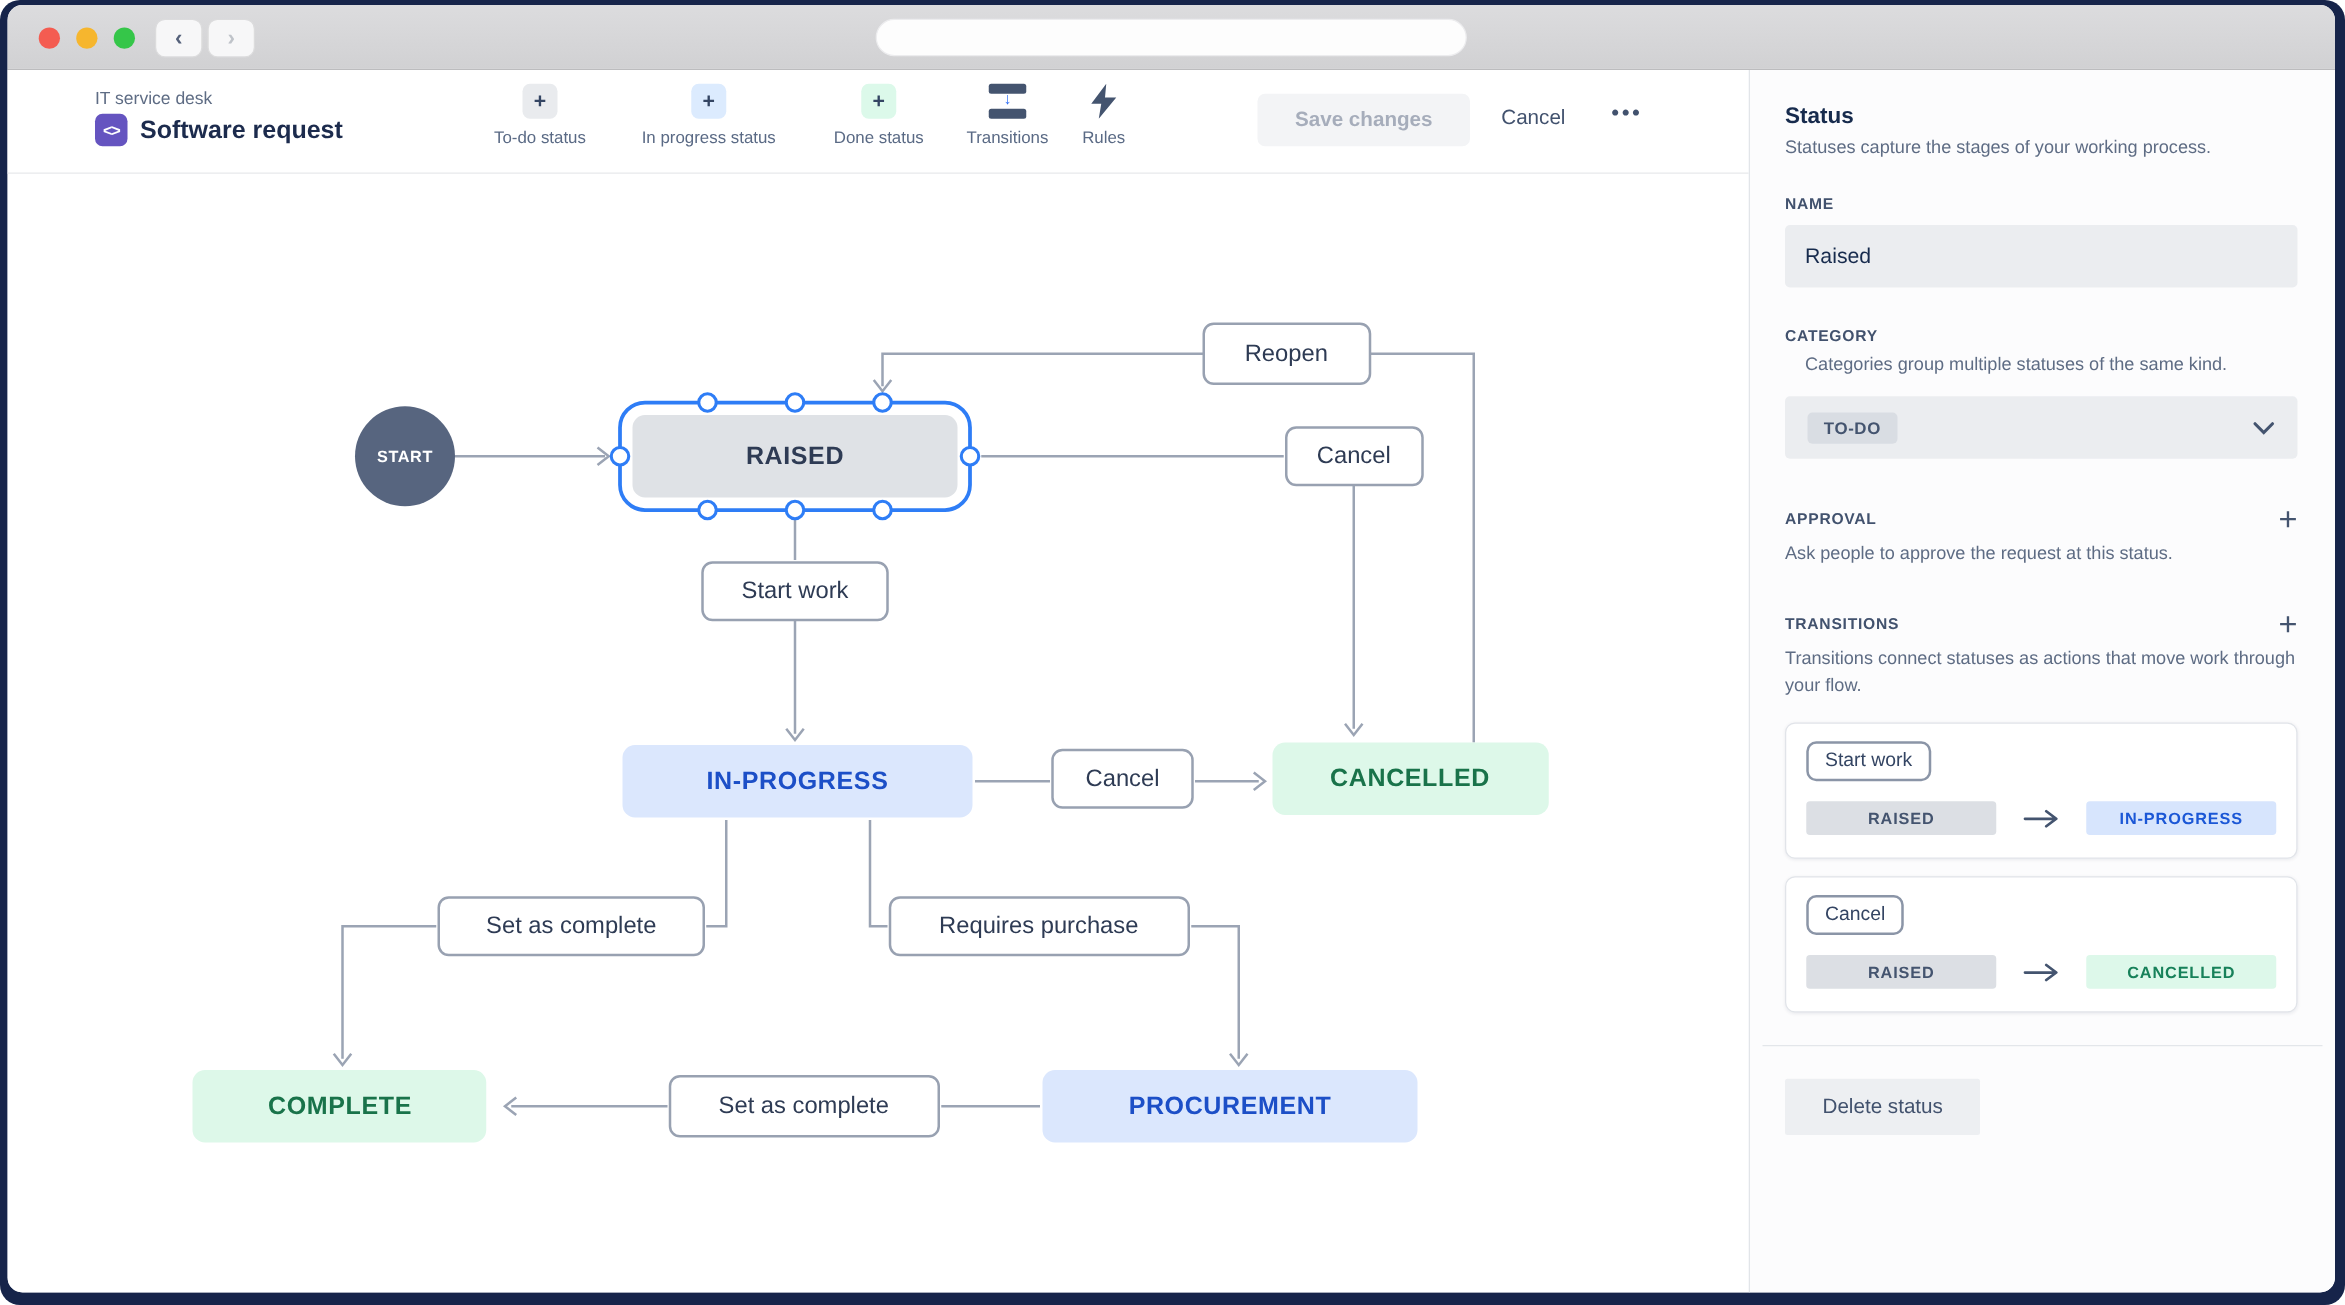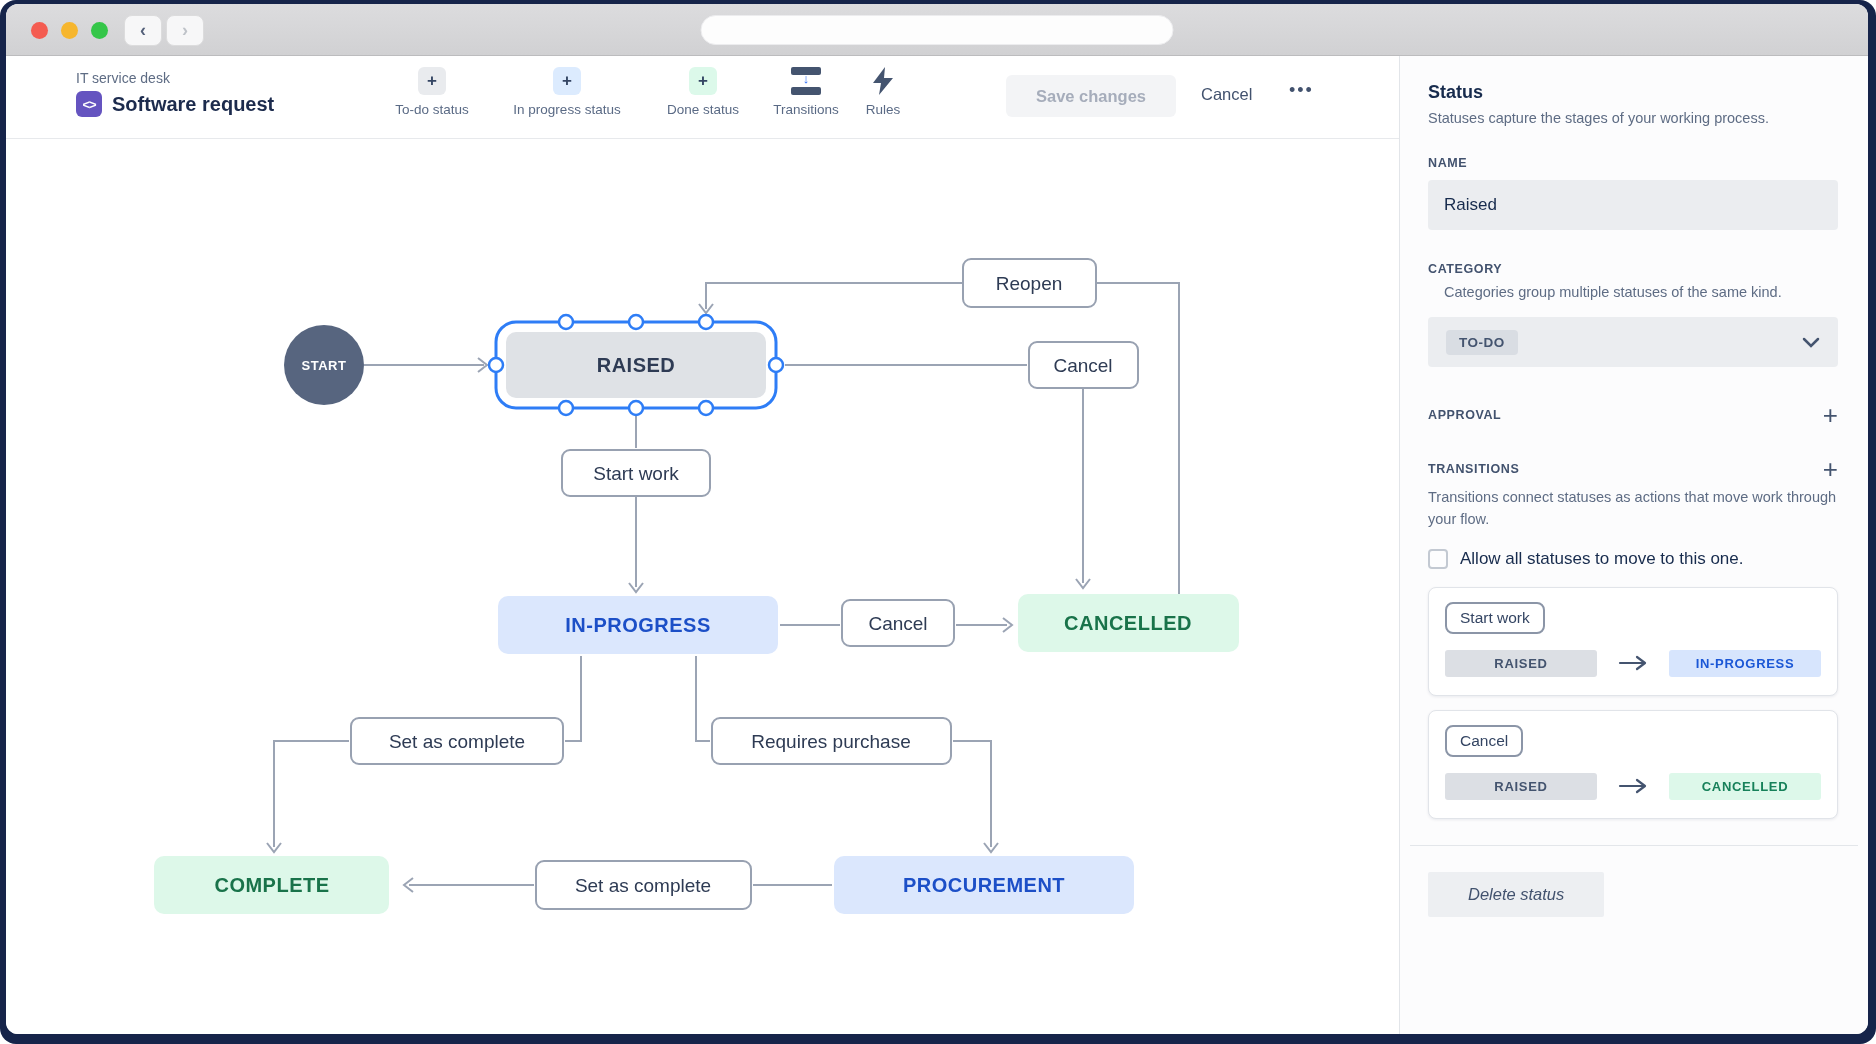--- a/index.html
+++ b/index.html
@@ -70,21 +70,21 @@
   .checkbox { width:20px; height:20px; border:2px solid #c3c9d2; border-radius:4px; background:#fdfdfe; margin-right:12px; flex:0 0 20px; }
   .check-label { font-size:17px; color:#172b4d; }
   .t-card { background:#fff; border:1px solid #e1e4e9; border-radius:8px; box-shadow:0 1px 3px rgba(9,30,66,0.08); padding:14px 16px 18px; margin-bottom:14px; }
   .t-action { display:inline-block; border:2px solid #8b95a7; border-radius:8px; padding:5px 13px; font-size:15.5px; color:#344563; background:#fff; margin-bottom:16px; cursor:pointer; }
   .t-flow { display:flex; align-items:center; justify-content:space-between; }
   .badge { width:152px; height:27px; display:flex; align-items:center; justify-content:center; font-size:13px; font-weight:bold; letter-spacing:0.7px; border-radius:3px; }
   .badge.raised { background:#dcdfe4; color:#44546f; }
   .badge.inprogress { background:#d7e5fd; color:#1b57d6; }
   .badge.cancelled { background:#ddf8ea; color:#17815a; }
   .sb-divider { border-top:1px solid #e3e6ea; margin:26px -20px 0 -18px; }
-  .delete-btn { display:inline-block; margin-top:26px; background:#edeff2; border-radius:2px; padding:13px 40px; font-size:16.5px; font-weight:500; color:#42526e; cursor:pointer;font-style:italic; }
+  .delete-btn { display:inline-block; margin-top:26px; background:#edeff2; border-radius:2px; padding:13px 30px; font-size:16.5px; font-weight:500; color:#42526e; cursor:pointer; }
 </style>
 </head>
 <body>
 
 <div class="frame">
   <div class="window">
 
     <div class="titlebar">
       <div class="light red"></div>
       <div class="light yellow"></div>
@@ -255,32 +255,29 @@
           <svg class="sel-chev" width="18" height="11" viewBox="0 0 18 11">
             <path d="M2 2 L9 9 L16 2" stroke="#44546f" stroke-width="2.5" fill="none" stroke-linecap="round"></path>
           </svg>
         </div>
 
         <div class="approval-block">
           <div class="sect-head">
             <div class="field-label" style="margin-bottom:0;">APPROVAL</div>
             <div class="plus-icon">+</div>
           </div>
+          <div class="sect-desc">Ask people to approve the request at this status.</div>
         </div>
 
         <div class="sect-head">
           <div class="field-label" style="margin-bottom:0;">TRANSITIONS</div>
           <div class="plus-icon">+</div>
         </div>
         <div class="sect-desc transitions-desc">Transitions connect statuses as actions that move work through your flow.</div>
 
-        <div class="check-row">
-          <div class="checkbox"></div>
-          <div class="check-label">Allow all statuses to move to this one.</div>
-        </div>
 
         <div class="t-card">
           <div class="t-action">Start work</div>
           <div class="t-flow">
             <div class="badge raised">RAISED</div>
             <svg width="30" height="16" viewBox="0 0 30 16">
               <path d="M2 8 H26 M19 2 L27 8 L19 14" stroke="#44546f" stroke-width="2.2" fill="none" stroke-linecap="round" stroke-linejoin="round"></path>
             </svg>
             <div class="badge inprogress">IN-PROGRESS</div>
           </div>

